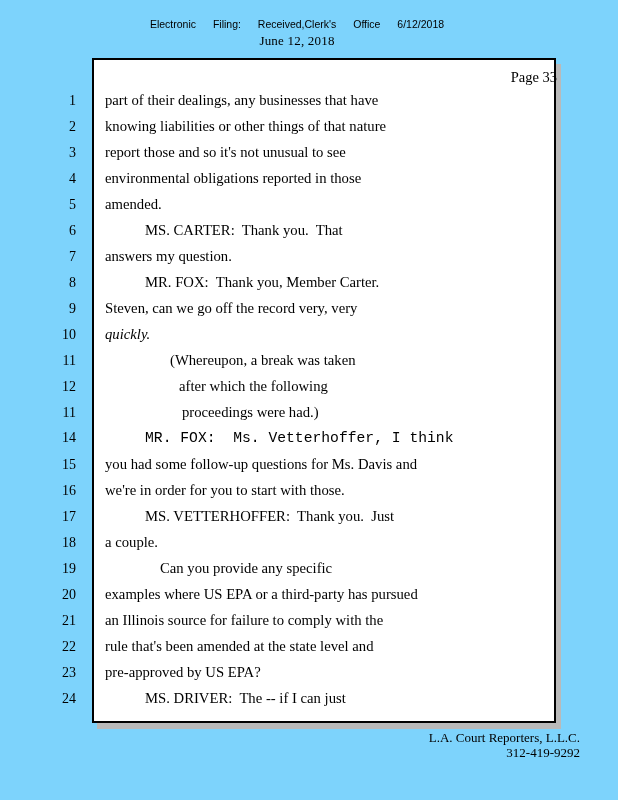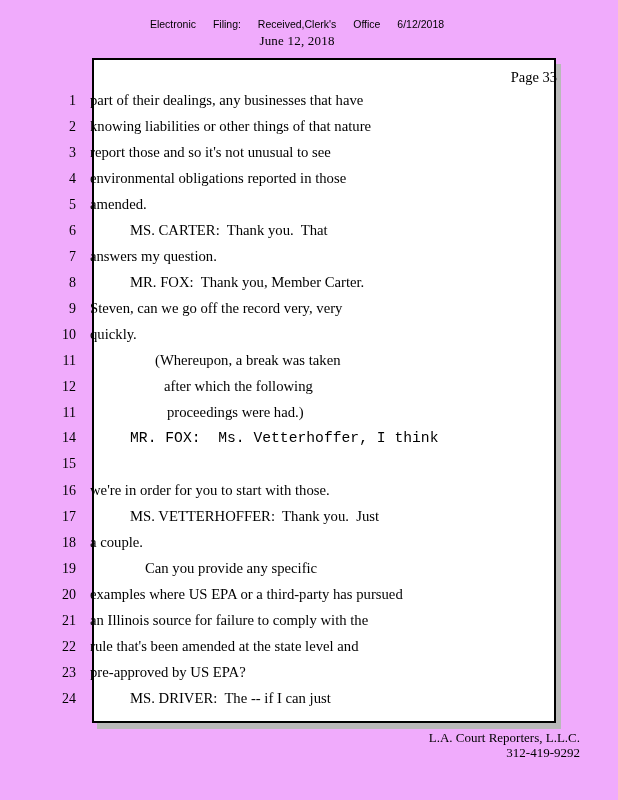--- a/index.html
+++ b/index.html
@@ -4,21 +4,21 @@
 <style>
   html, body {
     margin: 0;
     padding: 0;
     background: #ffffff;
   }
   .page {
     position: relative;
     width: 618px;
     height: 800px;
-    background: #f0abfc;
+    background: #7dd3fc;
     color: #000000;
     font-family: "Liberation Serif", serif;
     overflow: hidden;
   }
   .header {
     position: absolute;
     top: 18px;
     left: 0;
     width: 594px;
     text-align: center;
@@ -68,21 +68,21 @@
     align-items: baseline;
   }
   .num {
     width: 76px;
     flex: 0 0 76px;
     text-align: right;
     font-size: 14px;
     line-height: 26px;
   }
   .text {
-    margin-left: 14px;
+    margin-left: 29px;
     font-size: 14.7px;
     line-height: 26px;
     white-space: pre;
   }
   .footer {
     position: absolute;
     top: 731px;
     left: 0;
     width: 580px;
     text-align: right;
@@ -136,40 +136,41 @@
       <div class="row">
       <span class="num">8</span>
       <span class="text" style="padding-left: 40px;">MR. FOX:  Thank you, Member Carter.</span>
     </div>
       <div class="row">
       <span class="num">9</span>
       <span class="text" style="padding-left: 0px;">Steven, can we go off the record very, very</span>
     </div>
       <div class="row">
       <span class="num">10</span>
-      <span class="text" style="padding-left: 0px;">quickly.</span>
+      <span class="text" style="padding-left: 0px; font-style: italic;">quickly.</span>
     </div>
       <div class="row">
       <span class="num">11</span>
       <span class="text" style="padding-left: 65px;">(Whereupon, a break was taken</span>
     </div>
       <div class="row">
       <span class="num">12</span>
       <span class="text" style="padding-left: 74px;">after which the following</span>
     </div>
       <div class="row">
       <span class="num">11</span>
       <span class="text" style="padding-left: 77px;">proceedings were had.)</span>
     </div>
       <div class="row">
       <span class="num">14</span>
       <span class="text" style="padding-left: 40px; font-family: Liberation Mono, monospace;">MR. FOX:  Ms. Vetterhoffer, I think</span>
     </div>
       <div class="row">
       <span class="num">15</span>
+      <span class="text" style="padding-left: 0px;">you had some follow-up questions for Ms. Davis and</span>
     </div>
       <div class="row">
       <span class="num">16</span>
       <span class="text" style="padding-left: 0px;">we're in order for you to start with those.</span>
     </div>
       <div class="row">
       <span class="num">17</span>
       <span class="text" style="padding-left: 40px;">MS. VETTERHOFFER:  Thank you.  Just</span>
     </div>
       <div class="row">

